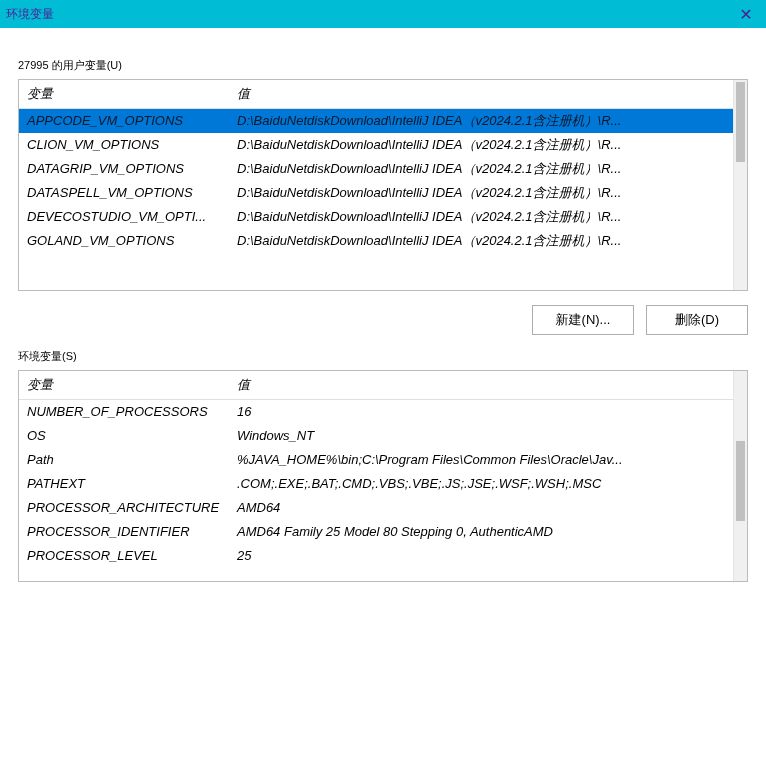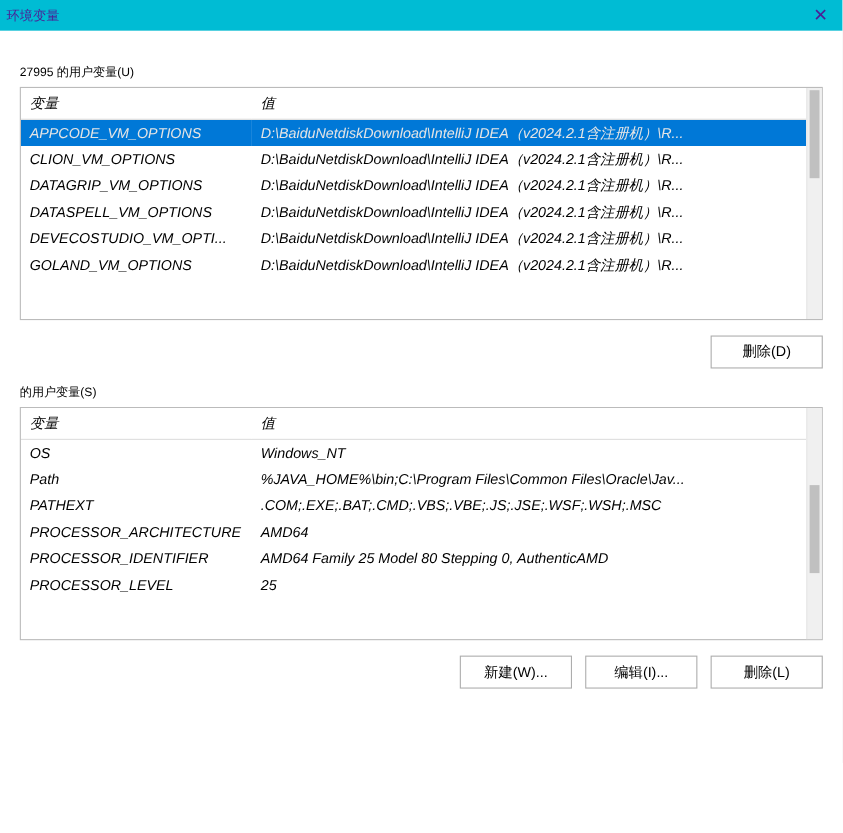--- a/index.html
+++ b/index.html
@@ -72,21 +72,21 @@
     .vtable td {
       padding: 2px 8px;
       white-space: nowrap;
       overflow: hidden;
       text-overflow: ellipsis;
       font-size: 13px;
       line-height: 20px;
     }
     .vtable tr.selected td {
       background: #0078d7;
-      color: #e5e5e5;
+      color: #0f172a;
     }
     .scrollbar-track {
       width: 14px;
       background: #f0f0f0;
       border-left: 1px solid #e6e6e6;
       position: relative;
     }
     .scrollbar-thumb {
       position: absolute;
       left: 2px; right: 2px;
@@ -169,36 +169,41 @@
             </tr>
           </tbody>
       </table>
     </div>
     <div class="scrollbar-track">
       <div class="scrollbar-thumb" style="top:2px;height:80px;"></div>
     </div>
   </div>
 
   <div class="button-row">
+    <button class="btn">新建(N)...</button>
     <button class="btn">删除(D)</button>
   </div>
 
-  <div class="section-label">的用户变量(S)</div>
+  <div class="section-label">环境变量(S)</div>
 
   <div class="table-wrap">
     <div class="table-scroll">
       <table class="vtable" id="system-table">
         <thead>
           <tr>
             <th>变量</th>
             <th>值</th>
           </tr>
         </thead>
         <tbody id="system-tbody">
             <tr>
+              <td>NUMBER_OF_PROCESSORS</td>
+              <td>16</td>
+            </tr>
+            <tr>
               <td>OS</td>
               <td>Windows_NT</td>
             </tr>
             <tr>
               <td>Path</td>
               <td>%JAVA_HOME%\bin;C:\Program Files\Common Files\Oracle\Jav...</td>
             </tr>
             <tr>
               <td>PATHEXT</td>
               <td>.COM;.EXE;.BAT;.CMD;.VBS;.VBE;.JS;.JSE;.WSF;.WSH;.MSC</td>
@@ -216,22 +221,17 @@
               <td>25</td>
             </tr>
           </tbody>
       </table>
     </div>
     <div class="scrollbar-track">
       <div class="scrollbar-thumb" style="top:70px;height:80px;"></div>
     </div>
   </div>
 
-  <div class="button-row">
-    <button class="btn">新建(W)...</button>
-    <button class="btn">编辑(I)...</button>
-    <button class="btn">删除(L)</button>
-  </div>
 
   <div class="spacer"></div>
 
 
 </div>
 
 </body></html>

